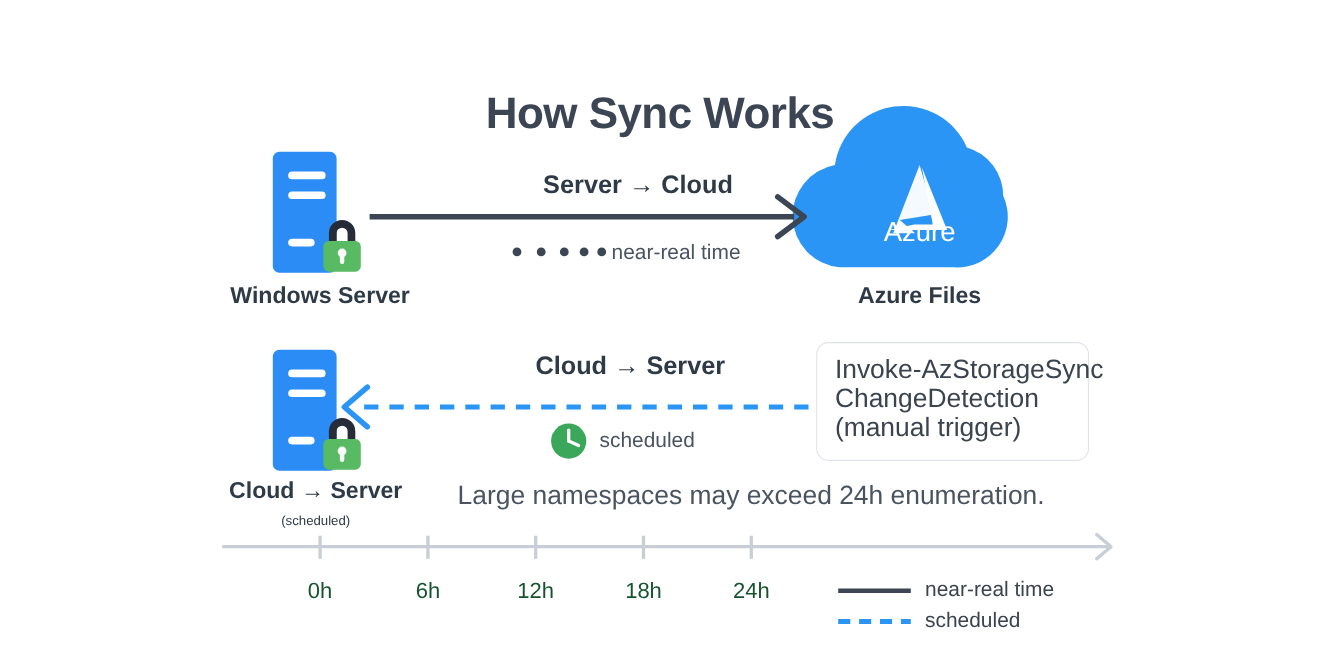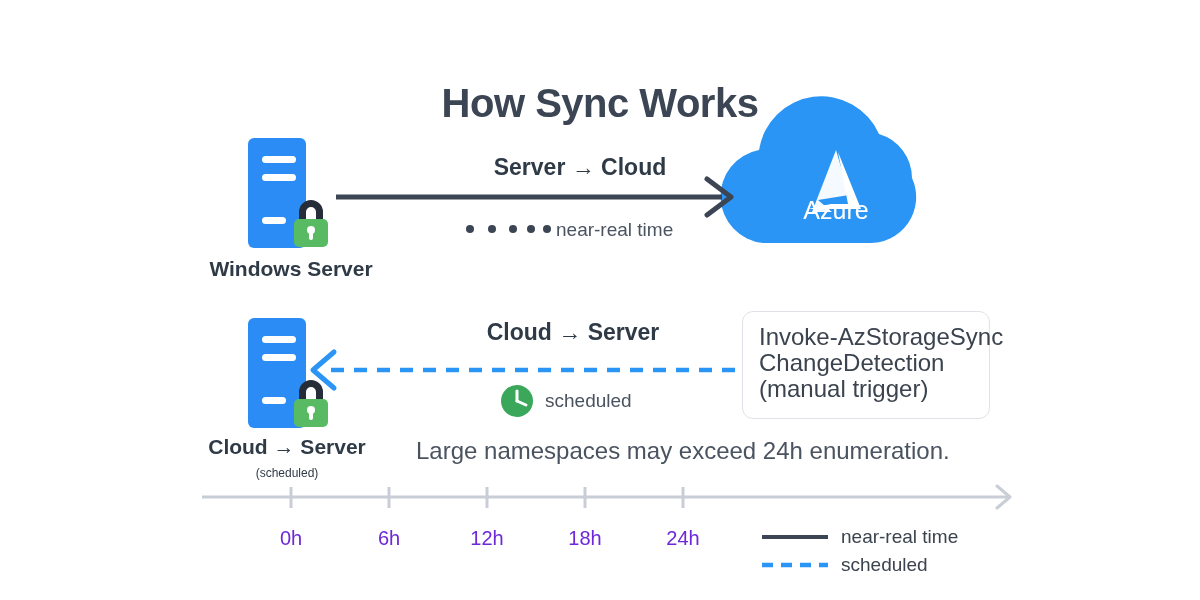--- a/index.html
+++ b/index.html
@@ -52,21 +52,21 @@
     border: 1.6px solid #dfe3e8; border-radius: 11px;
     background: #ffffff;
     padding: 12px 14px 0 16px;
   }
   #callout-box div {
     font-size: 24px; line-height: 26px; color: #3a434e; white-space: nowrap;
   }
 
   
   .tick-label {
-    font-size: 20px; color: #6d28d9; text-align: center;
+    font-size: 20px; color: #14532d; text-align: center;
     width: 60px; white-space: nowrap;
   }
 
   
   .legend-label {
     font-size: 19px; color: #3a434e; white-space: nowrap;
   }
 
   svg { display: block; }
   #vec { position:absolute; left:0; top:0; }
@@ -160,20 +160,21 @@
     <g>
       <line x1="762" y1="537" x2="828" y2="537" stroke="#3b4553" stroke-width="4"></line>
     </g>
     <g>
       <line x1="762" y1="565" x2="828" y2="565" stroke="#2b95f5" stroke-width="4.5" stroke-dasharray="11 8"></line>
     </g>
   </svg>
 
   <div class="abs node-label" style="left:181px; top:257px; width:220px;">Windows Server</div>
 
+  <div class="abs node-label" style="left:736px; top:257px; width:200px;">Azure Files</div>
 
   <div class="abs node-label" style="left:177px; top:435px; width:220px;">Cloud → Server</div>
   <div class="abs node-sublabel" style="left:177px; top:466px; width:220px;">(scheduled)</div>
 
   <div class="abs flow-label" style="left:380px; top:154px; width:400px;">Server → Cloud</div>
   <div class="abs cadence-label" style="left:556px; top:219px;">near-real time</div>
 
   <div class="abs flow-label" style="left:373px; top:319px; width:400px;">Cloud → Server</div>
   <div class="abs cadence-label" style="left:545px; top:390px;">scheduled</div>
 

